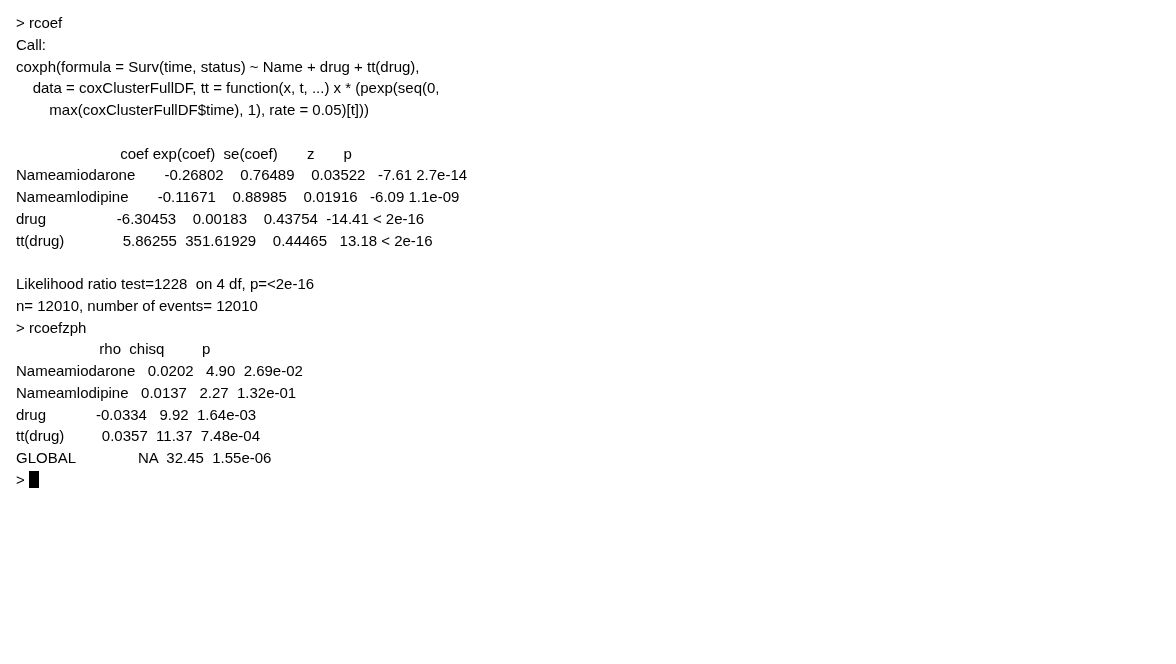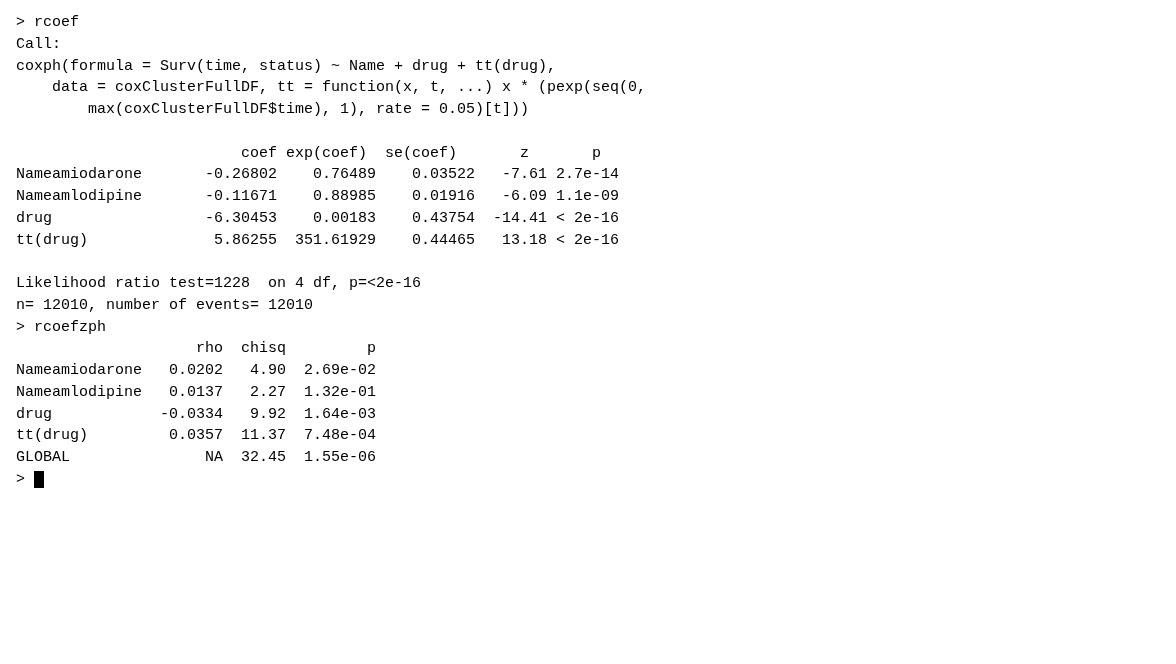--- a/index.html
+++ b/index.html
@@ -14,21 +14,21 @@
       font-size: 15px;
       color: #000000;
       width: 1176px;
       min-height: 664px;
       padding: 12px 16px;
       line-height: 1.45;
     }
 
     .console-block {
       white-space: pre;
-      font-family: Liberation Mono, monospace;
+      font-family: Liberation Sans, sans-serif;
       font-size: 15px;
       color: #000000;
       line-height: 1.45;
     }
 
     .cursor {
       display: inline-block;
       width: 10px;
       height: 17px;
       background-color: #000000;

